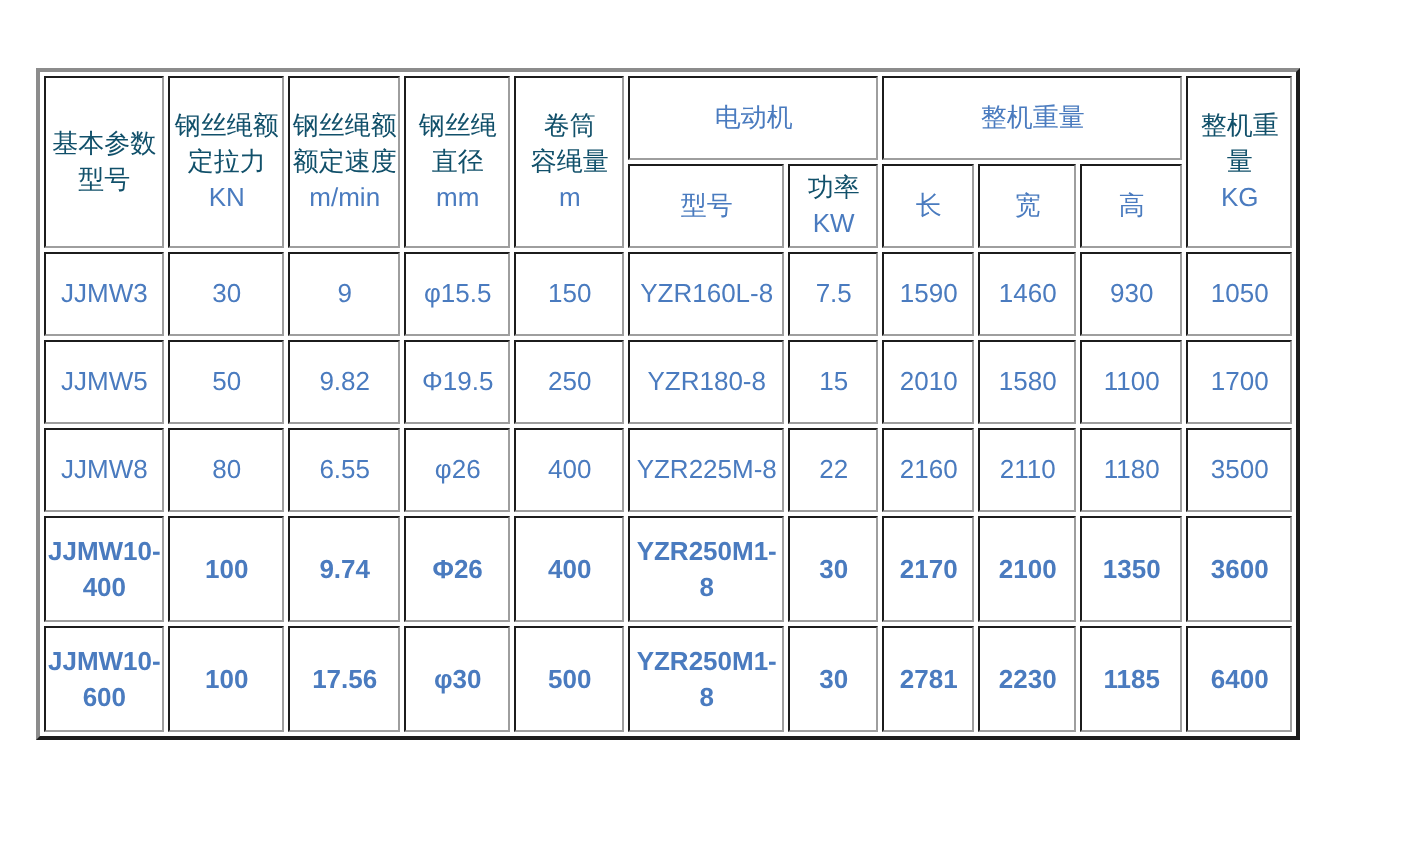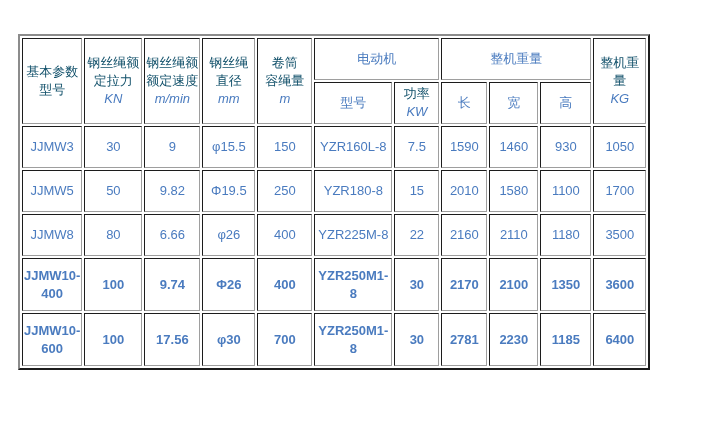--- a/index.html
+++ b/index.html
@@ -24,21 +24,21 @@
     text-align:center;
     vertical-align:middle;
     font-size:13px;
     line-height:18px;
     padding:2px 1px;
     color:var(--text_latin);
     overflow:hidden;
     word-wrap:break-word;
   }
   .zh{color:var(--text_zh);}
-  .en{color:var(--text_latin);font-style:italic;}
+  .en{color:var(--text_latin);}
   tr.hr1{height:42px;}
   tr.hr2{height:41px;}
   tr.r{height:42px;margin-top:27px;}
   tr.r-tall{height:53px;font-weight:bold;}
 </style>
 </head>
 <body>
 
 <div class="table-wrap">
   <table class="spec">
@@ -121,21 +121,21 @@
       <td>15</td>
       <td>2010</td>
       <td>1580</td>
       <td>1100</td>
       <td>1700</td>
     </tr>
 
     <tr class="r">
       <td>JJMW8</td>
       <td>80</td>
-      <td>6.66</td>
+      <td>6.55</td>
       <td>φ26</td>
       <td>400</td>
       <td>YZR225M-8</td>
       <td>22</td>
       <td>2160</td>
       <td>2110</td>
       <td>1180</td>
       <td>3500</td>
     </tr>
 
@@ -151,21 +151,21 @@
       <td>2100</td>
       <td>1350</td>
       <td>3600</td>
     </tr>
 
     <tr class="r-tall">
       <td>JJMW10-600</td>
       <td>100</td>
       <td>17.56</td>
       <td>φ30</td>
-      <td>700</td>
+      <td>500</td>
       <td>YZR250M1-8</td>
       <td>30</td>
       <td>2781</td>
       <td>2230</td>
       <td>1185</td>
       <td>6400</td>
     </tr>
   </tbody>
     </table>
 </div>

